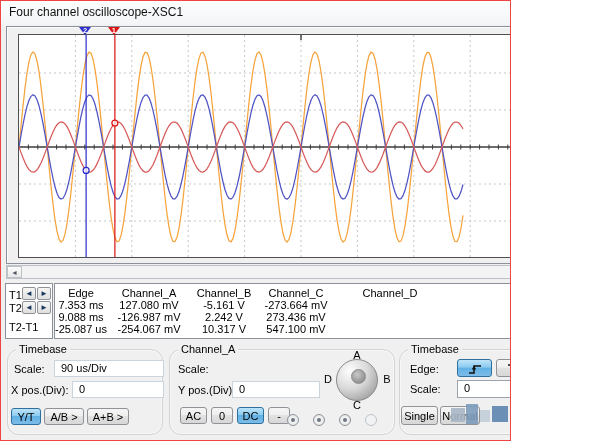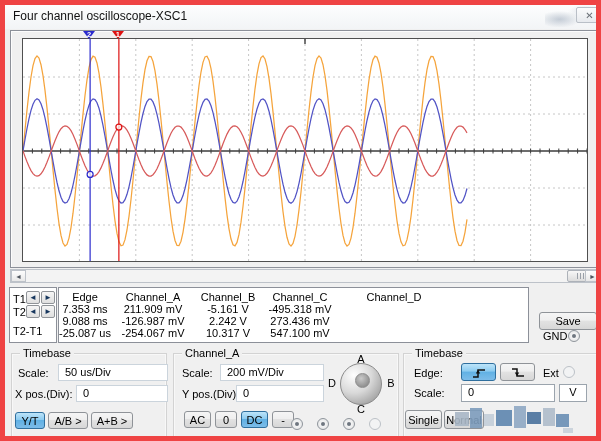--- a/index.html
+++ b/index.html
@@ -1,18 +1,18 @@
 <!DOCTYPE html>
 <html><head>
 <meta charset="utf-8">
 <style>
   *{box-sizing:border-box;margin:0;padding:0}
   html,body{background:#fff}
-  .window{position:relative;width:601px;height:441px;background:#F0F0F0;
-    border:5px solid #ef4444;font-family:"Liberation Sans",sans-serif;color:#000;overflow:hidden}
+  .window{position:relative;width:511px;height:441px;background:#F0F0F0;
+    border:1px solid #ef4444;font-family:"Liberation Sans",sans-serif;color:#000;overflow:hidden}
   
   .titlebar{position:absolute;left:0;top:0;width:100%;height:24px;
     background:linear-gradient(#FDFEFE,#F2F4F6)}
   .title{position:absolute;left:8px;top:4px;font-size:12px;color:#111}
   .close{position:absolute;left:571px;top:2px;width:27px;height:16px;
     background:linear-gradient(#FBFCFD,#E7EAEE);border:1px solid #B9BFC7;border-radius:2px;
     color:#6A7077;font-size:10px;line-height:13px;text-align:center;cursor:default}
   .wm-top{position:absolute;left:540px;top:0;width:58px;height:22px;
     background:radial-gradient(ellipse 30px 12px at 25% 65%,rgba(155,168,185,.55),transparent 70%),
                radial-gradient(ellipse 26px 10px at 72% 30%,rgba(190,200,214,.5),transparent 72%)}
@@ -48,21 +48,21 @@
   .sel{background:linear-gradient(#BDE4F9,#8CCBF0 45%,#61B1E4 50%,#7CBCE9);border-color:#2F6F9E}
   #btn-reverse{position:absolute;left:529px;top:286px;width:67px;height:19px}
   #btn-save{position:absolute;left:534px;top:307px;width:58px;height:18px}
   #gnd-label{position:absolute;left:538px;top:325px;font-size:11px}
   .radio{display:inline-block;width:12px;height:12px;border-radius:50%;
     border:1px solid #8F959C;background:radial-gradient(#fff,#DDDEDF);position:relative}
   .radio.filled::after{content:"";position:absolute;left:3px;top:3px;width:4px;height:4px;border-radius:50%;background:#6F7780}
   .radio.dim{border-color:#BCC1C7;background:#F2F3F4}
   #gnd-radio{position:absolute;left:563px;top:325px}
   
-  .grp{position:absolute;top:348px;height:86px;border:1px solid #D3D3D3;border-radius:0;
+  .grp{position:absolute;top:348px;height:86px;border:1px solid #D3D3D3;border-radius:12px;
     box-shadow:inset 0 0 0 1px rgba(255,255,255,.55)}
   .grp-title{position:absolute;top:-7px;left:8px;background:#F0F0F0;padding:0 3px;font-size:11px}
   #grp-tb{left:6px;width:156px}
   #grp-ch{left:168px;width:226px}
   #grp-tr{left:398px;width:197px}
   .lab{position:absolute;font-size:11px;white-space:nowrap}
   .field{position:absolute;height:17px;background:#fff;border:1px solid #CBD4DC;
     font-size:11px;line-height:15px;padding-left:6px;white-space:nowrap}
   .grpbtn{position:absolute;height:17px}
   
@@ -205,55 +205,54 @@
     <span class="tl" style="left:3px;top:37px">T2-T1</span>
   </div>
 
   <div class="meas-box">
     <span>Edge</span>
     <span>Channel_A</span>
     <span>Channel_B</span>
     <span>Channel_C</span>
     <span>Channel_D</span>
     <span>7.353 ms</span>
-    <span>211.909 mV</span>
+    <span>127.080 mV</span>
     <span>-5.161 V</span>
-    <span>-495.318 mV</span>
+    <span>-273.664 mV</span>
     <span></span>
     <span>9.088 ms</span>
     <span>-126.987 mV</span>
     <span>2.242 V</span>
     <span>273.436 mV</span>
     <span></span>
     <span>-25.087 us</span>
     <span>-254.067 mV</span>
     <span>10.317 V</span>
     <span>547.100 mV</span>
     <span></span>
   </div>
 
   <button class="btn" id="btn-save">Save</button>
   <span id="gnd-label">GND</span>
   <span class="radio filled" id="gnd-radio"></span>
 
   <div class="grp" id="grp-tb">
     <span class="grp-title">Timebase</span>
     <span class="lab" style="left:6px;top:13px">Scale:</span>
-    <div class="field" style="left:46px;top:10px;width:110px">50 us/Div</div>
+    <div class="field" style="left:46px;top:10px;width:110px">90 us/Div</div>
     <span class="lab" style="left:3px;top:34px">X pos.(Div):</span>
     <div class="field" style="left:64px;top:31px;width:92px">0</div>
     <button class="btn grpbtn sel" style="left:3px;top:58px;width:30px">Y/T</button>
     <button class="btn grpbtn" style="left:36px;top:58px;width:40px">A/B &gt;</button>
     <button class="btn grpbtn" style="left:79px;top:58px;width:42px">A+B &gt;</button>
   </div>
 
   <div class="grp" id="grp-ch">
     <span class="grp-title">Channel_A</span>
     <span class="lab" style="left:8px;top:13px">Scale:</span>
-    <div class="field" style="left:46px;top:10px;width:104px">200 mV/Div</div>
     <span class="lab" style="left:8px;top:34px">Y pos.(Div):</span>
     <div class="field" style="left:62px;top:31px;width:88px">0</div>
     <button class="btn grpbtn" style="left:10px;top:57px;width:27px">AC</button>
     <button class="btn grpbtn" style="left:41px;top:57px;width:22px">0</button>
     <button class="btn grpbtn sel" style="left:67px;top:57px;width:27px">DC</button>
     <button class="btn grpbtn" style="left:98px;top:57px;width:22px">-</button>
     <div class="knob"></div>
     <span class="knob-l" style="left:181px;top:-1px">A</span>
     <span class="knob-l" style="left:211px;top:23px">B</span>
     <span class="knob-l" style="left:181px;top:49px">C</span>

